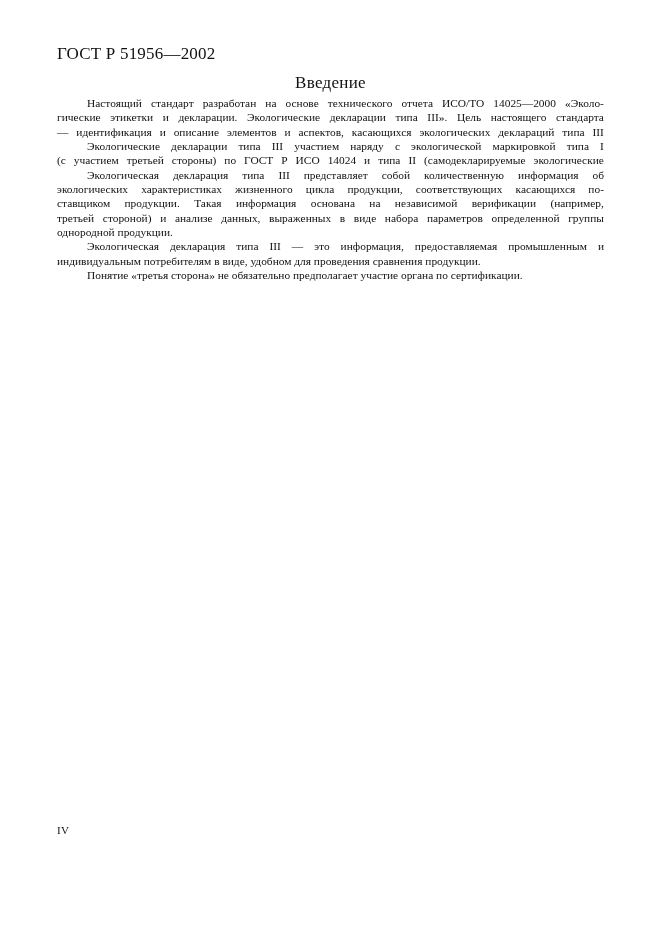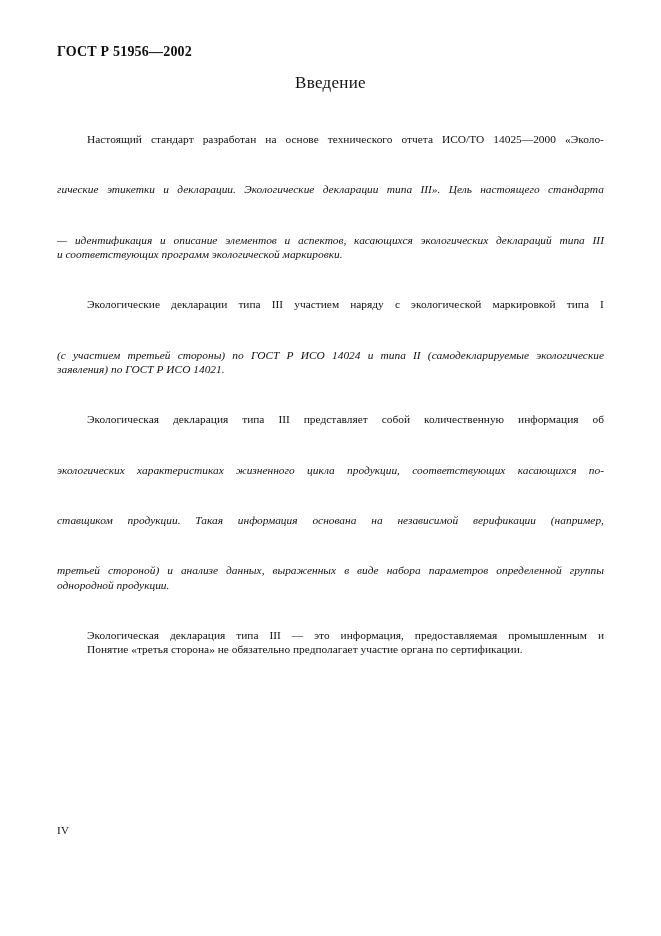--- a/index.html
+++ b/index.html
@@ -20,22 +20,22 @@
     background: #ffffff;
     overflow: hidden;
     box-sizing: border-box;
   }
 
   
   .running-head {
     position: absolute;
     left: 57px;
     top: 44px;
-    font-size: 14px;
-    font-weight: bold;
+    font-size: 17px;
+    font-weight: normal;
     letter-spacing: 0.2px;
     white-space: nowrap;
   }
 
   
   .section-title {
     position: absolute;
     left: 57px;
     top: 73px;
     width: 547px;
@@ -61,31 +61,29 @@
     text-align: justify;
   }
   
   .line {
     display: block;
     white-space: nowrap;
   }
   .line.justify {
     display: flex;
     justify-content: space-between;
-    margin-top: 36px;
   }
   .line.justify > span.w {
     white-space: pre;
   }
   .line.indent {
     padding-left: 30px;
   }
   .line.flush {
     padding-left: 0;
-    font-style: italic;
   }
 
   
   .folio {
     position: absolute;
     left: 57px;
     top: 824px;
     font-size: 11px;
     letter-spacing: 0.4px;
   }
@@ -133,21 +131,20 @@
           <span class="w">описание</span>
           <span class="w">элементов</span>
           <span class="w">и</span>
           <span class="w">аспектов,</span>
           <span class="w">касающихся</span>
           <span class="w">экологических</span>
           <span class="w">деклараций</span>
           <span class="w">типа</span>
           <span class="w">III</span>
         </span>
-        <span class="line flush">и соответствующих программ экологической маркировки.</span>
       </p>
       <p class="para" style="text-indent: 0px;">
         <span class="line indent justify">
           <span class="w">Экологические</span>
           <span class="w">декларации</span>
           <span class="w">типа</span>
           <span class="w">III</span>
           <span class="w">участием</span>
           <span class="w">наряду</span>
           <span class="w">с</span>
@@ -165,21 +162,20 @@
           <span class="w">ГОСТ</span>
           <span class="w">Р</span>
           <span class="w">ИСО</span>
           <span class="w">14024</span>
           <span class="w">и</span>
           <span class="w">типа</span>
           <span class="w">II</span>
           <span class="w">(самодекларируемые</span>
           <span class="w">экологические</span>
         </span>
-        <span class="line flush">заявления) по ГОСТ Р ИСО 14021.</span>
       </p>
       <p class="para" style="text-indent: 0px;">
         <span class="line indent justify">
           <span class="w">Экологическая</span>
           <span class="w">декларация</span>
           <span class="w">типа</span>
           <span class="w">III</span>
           <span class="w">представляет</span>
           <span class="w">собой</span>
           <span class="w">количественную</span>
@@ -229,20 +225,21 @@
           <span class="w">декларация</span>
           <span class="w">типа</span>
           <span class="w">III</span>
           <span class="w">—</span>
           <span class="w">это</span>
           <span class="w">информация,</span>
           <span class="w">предоставляемая</span>
           <span class="w">промышленным</span>
           <span class="w">и</span>
         </span>
+        <span class="line flush">индивидуальным потребителям в виде, удобном для проведения сравнения продукции.</span>
       </p>
       <p class="para" style="text-indent: 0px;">
         <span class="line indent">Понятие «третья сторона» не обязательно предполагает участие органа по сертификации.</span>
       </p>
     </div>
 
   <div class="folio">IV</div>
 
 </div>
 

